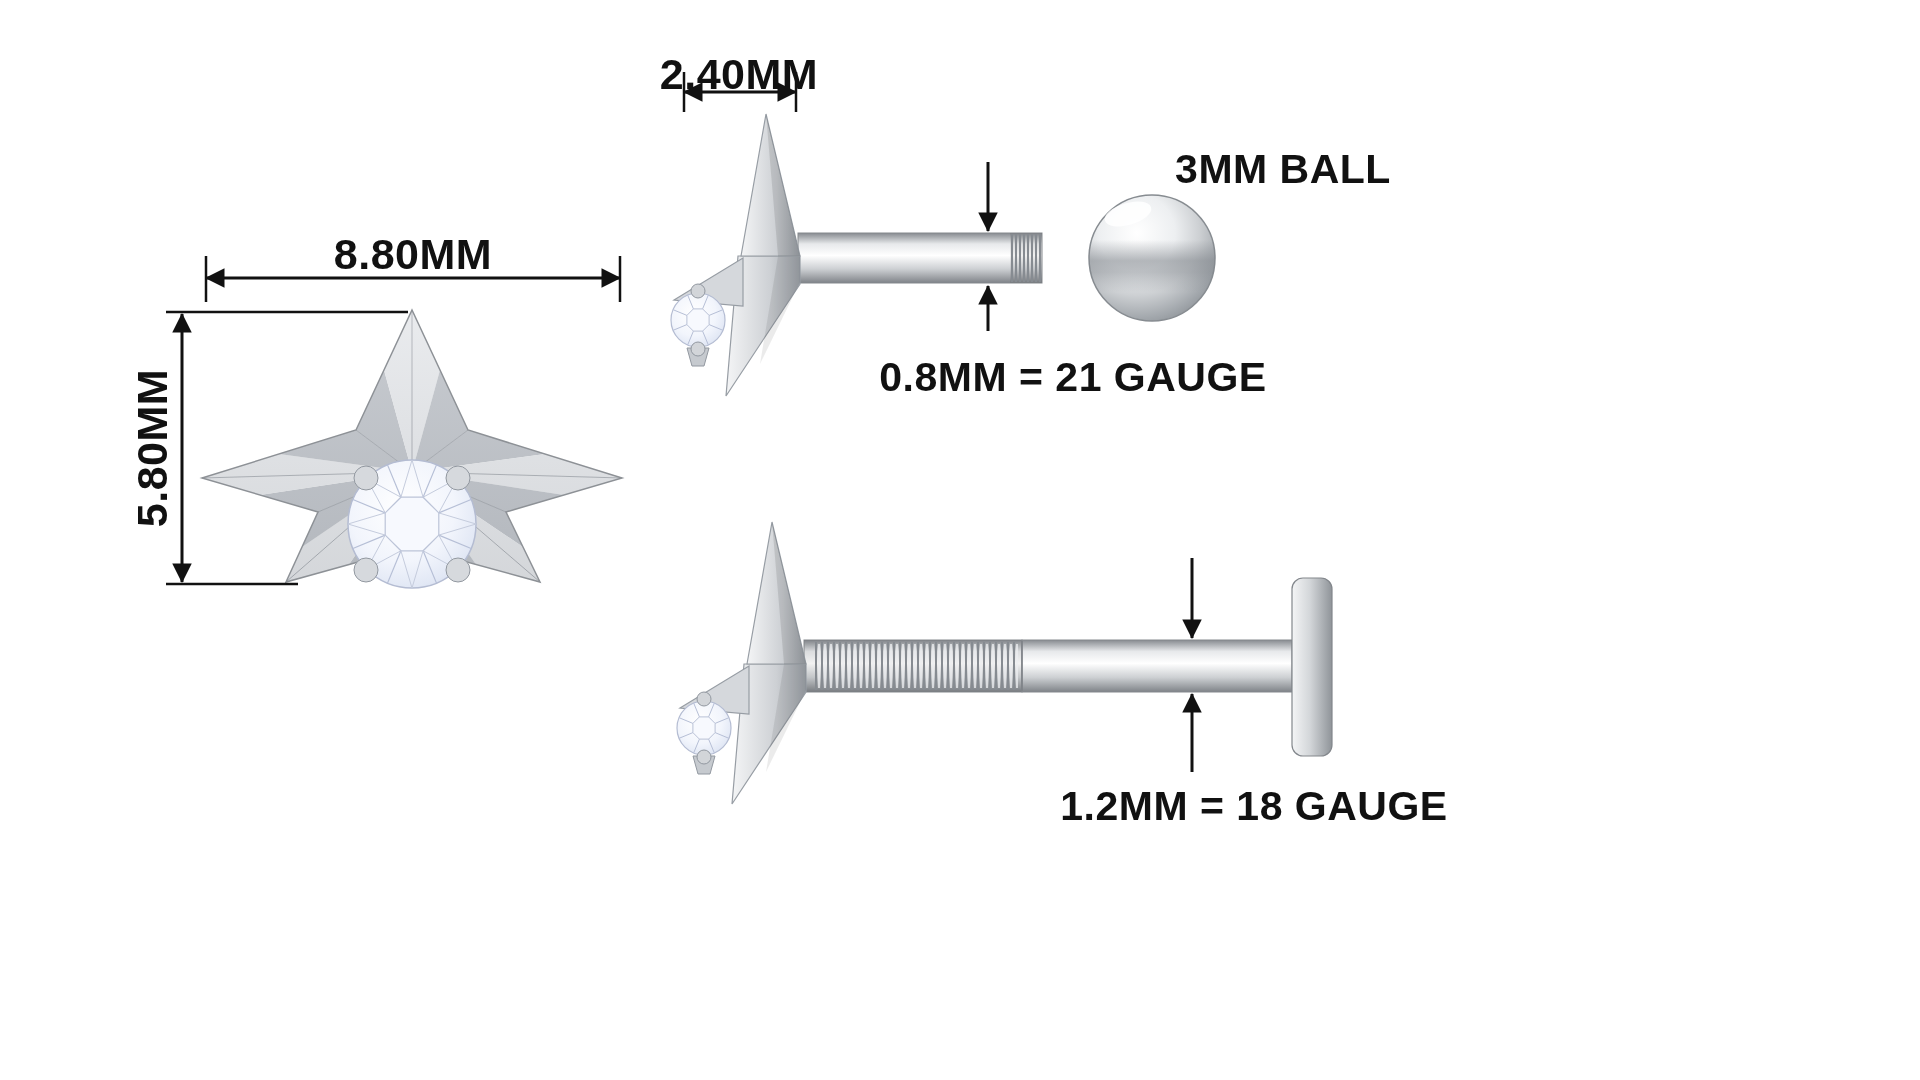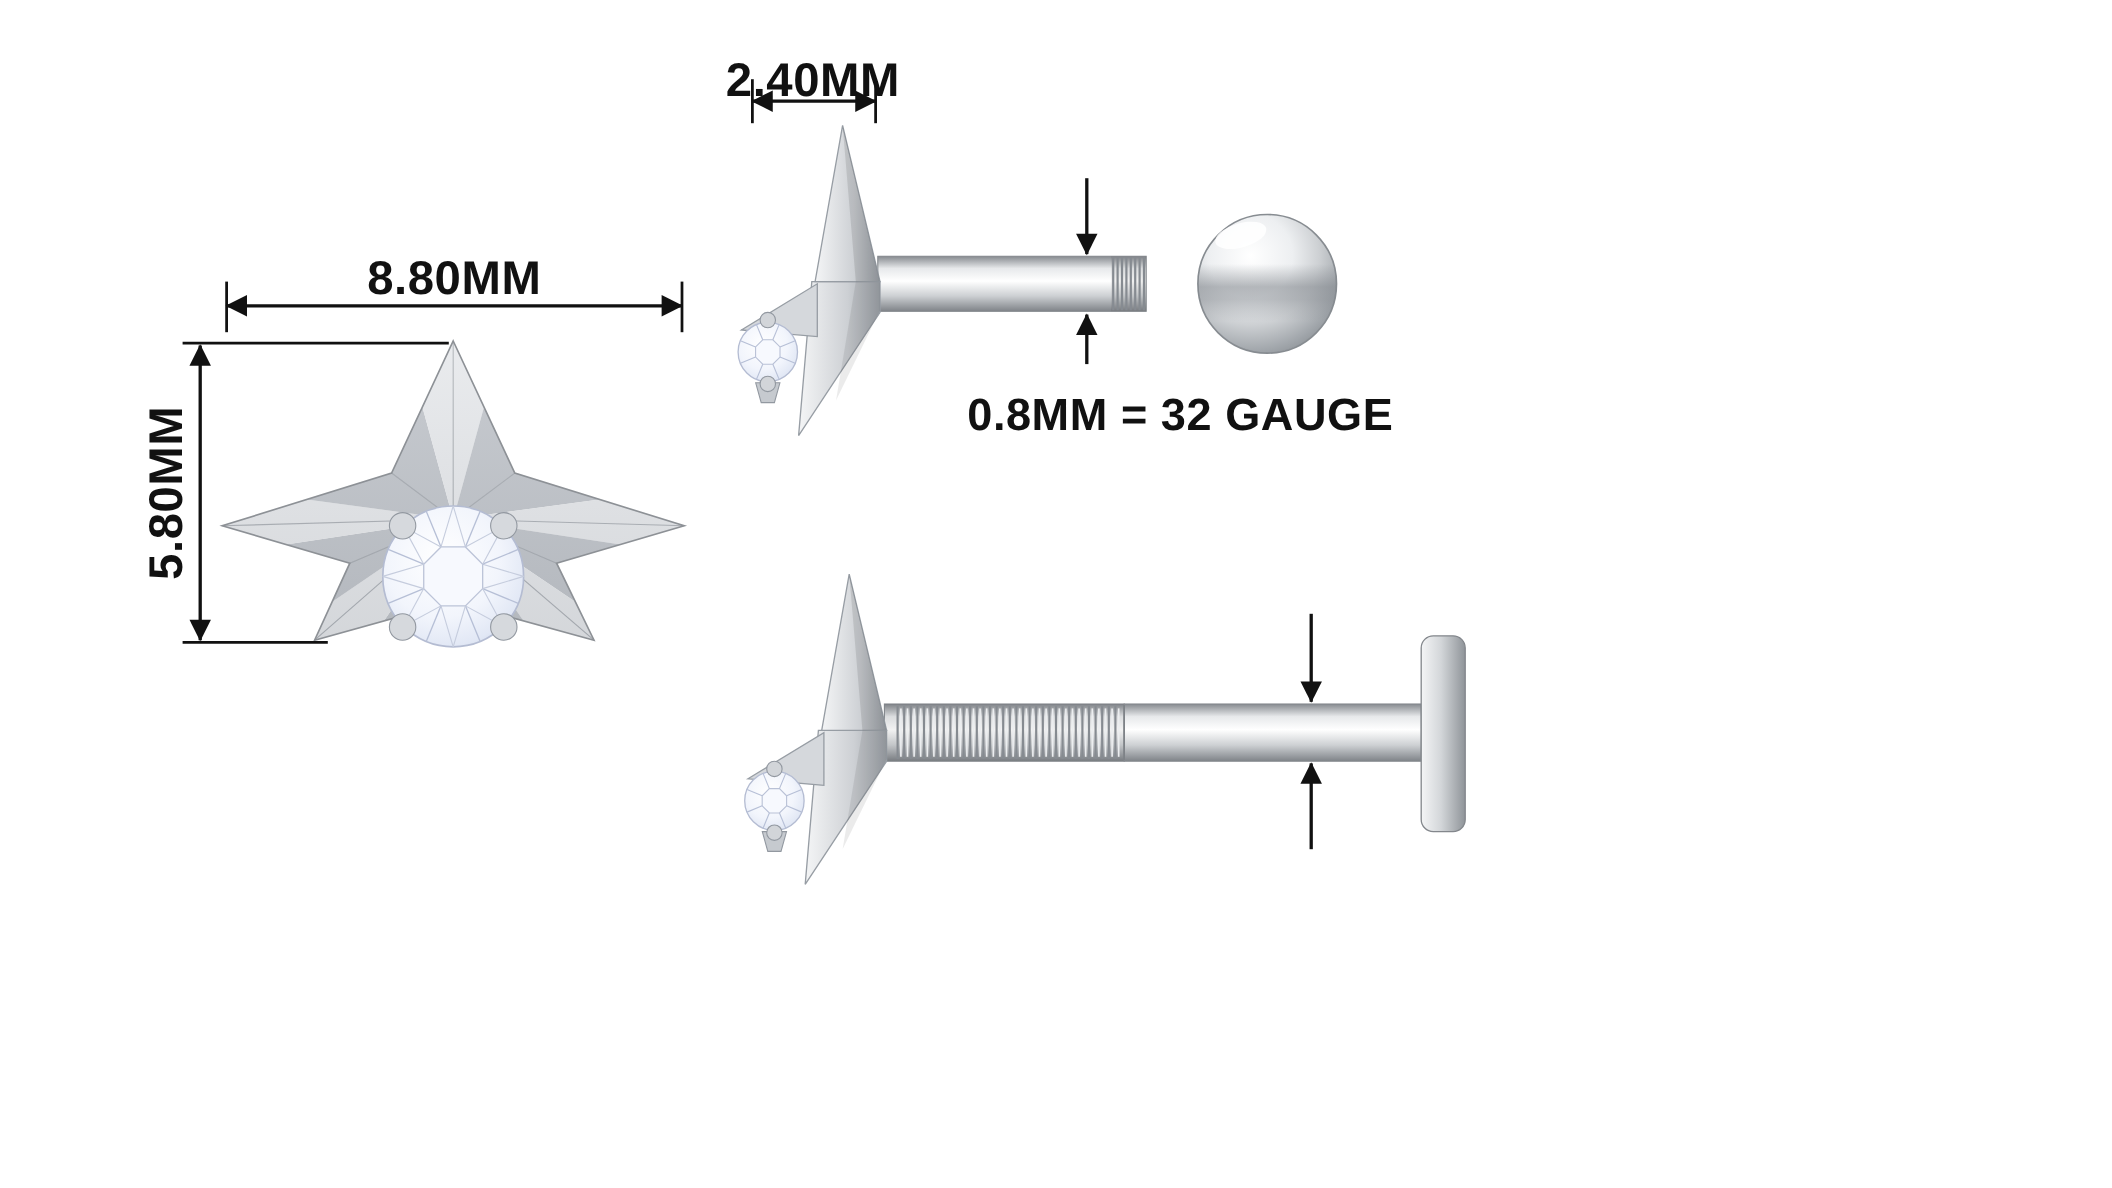--- a/index.html
+++ b/index.html
@@ -291,14 +291,16 @@
 
     <g class="dim">
       <line x1="1192" y1="558" x2="1192" y2="638" marker-end="url(#arrow)"></line>
       <line x1="1192" y1="772" x2="1192" y2="694" marker-end="url(#arrow)"></line>
     </g>
   </svg>
 
   <div class="label fs-lg" style="left:413px;top:254px;">8.80MM</div>
   <div class="label rot fs-lg" style="left:152px;top:448px;">5.80MM</div>
   <div class="label fs-lg" style="left:739px;top:74px;">2.40MM</div>
-  <div class="label fs-md" style="left:1073px;top:377px;">0.8MM = 32 GAUGE</div>
+  <div class="label fs-md" style="left:1283px;top:169px;">3MM BALL</div>
+  <div class="label fs-md" style="left:1073px;top:377px;">0.8MM = 21 GAUGE</div>
+  <div class="label fs-md" style="left:1254px;top:806px;">1.2MM = 18 GAUGE</div>
 </div>
 
 </body></html>

